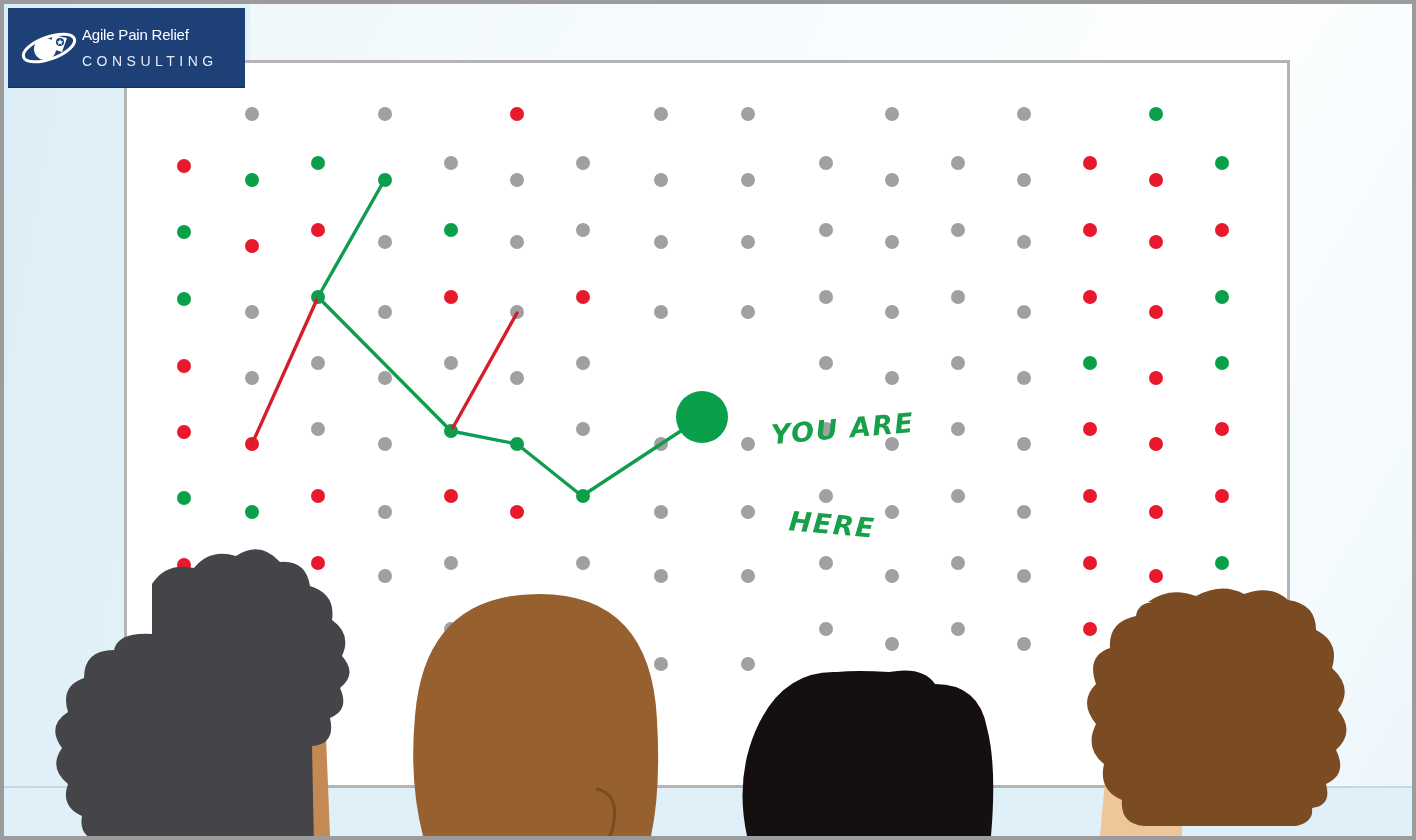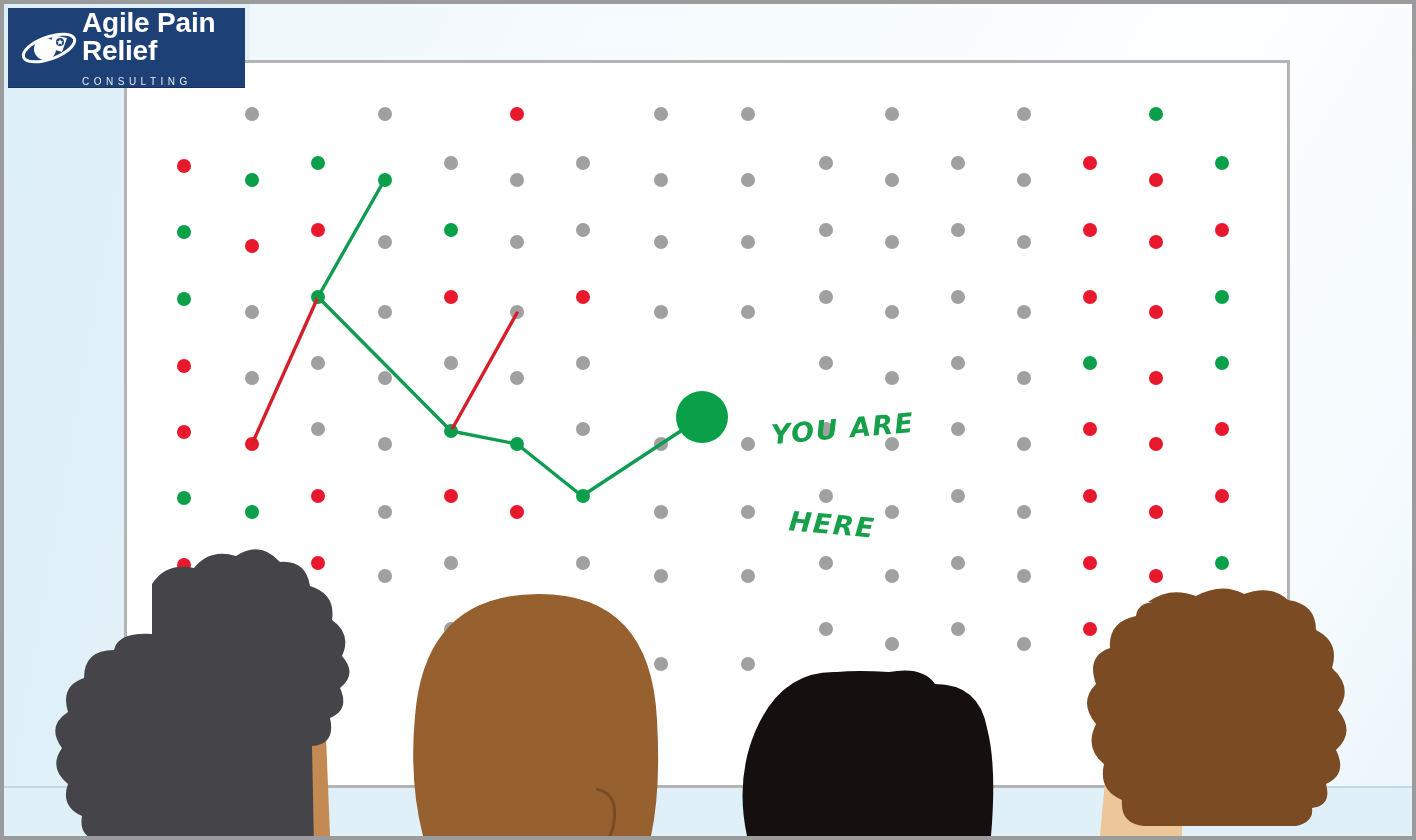--- a/index.html
+++ b/index.html
@@ -59,22 +59,22 @@
   .logo{
     position:absolute;left:4px;top:4px;width:237px;height:79px;
     background:#1d4077;
     display:flex;align-items:center;
     box-shadow:0 1px 0 #17325c;
   }
   .logo-mark{
     position:relative;width:58px;height:48px;margin-left:12px;flex:none;
   }
   .logo-text{margin-left:4px;color:#ffffff;line-height:1;}
-  .logo-title{font-size:28px;font-weight:bold;letter-spacing:-0.2px;}
-  .logo-sub{font-size:10px;letter-spacing:4.5px;margin-top:12px;color:#e6ecf5;}
+  .logo-title{font-size:15px;font-weight:normal;letter-spacing:-0.2px;}
+  .logo-sub{font-size:14px;letter-spacing:4.5px;margin-top:12px;color:#e6ecf5;}
   
   .person{position:absolute;bottom:0;}
   svg{display:block;}
 </style>
 </head>
 <body>
 
 <div id="stage">
 
   <div class="wall"></div>

